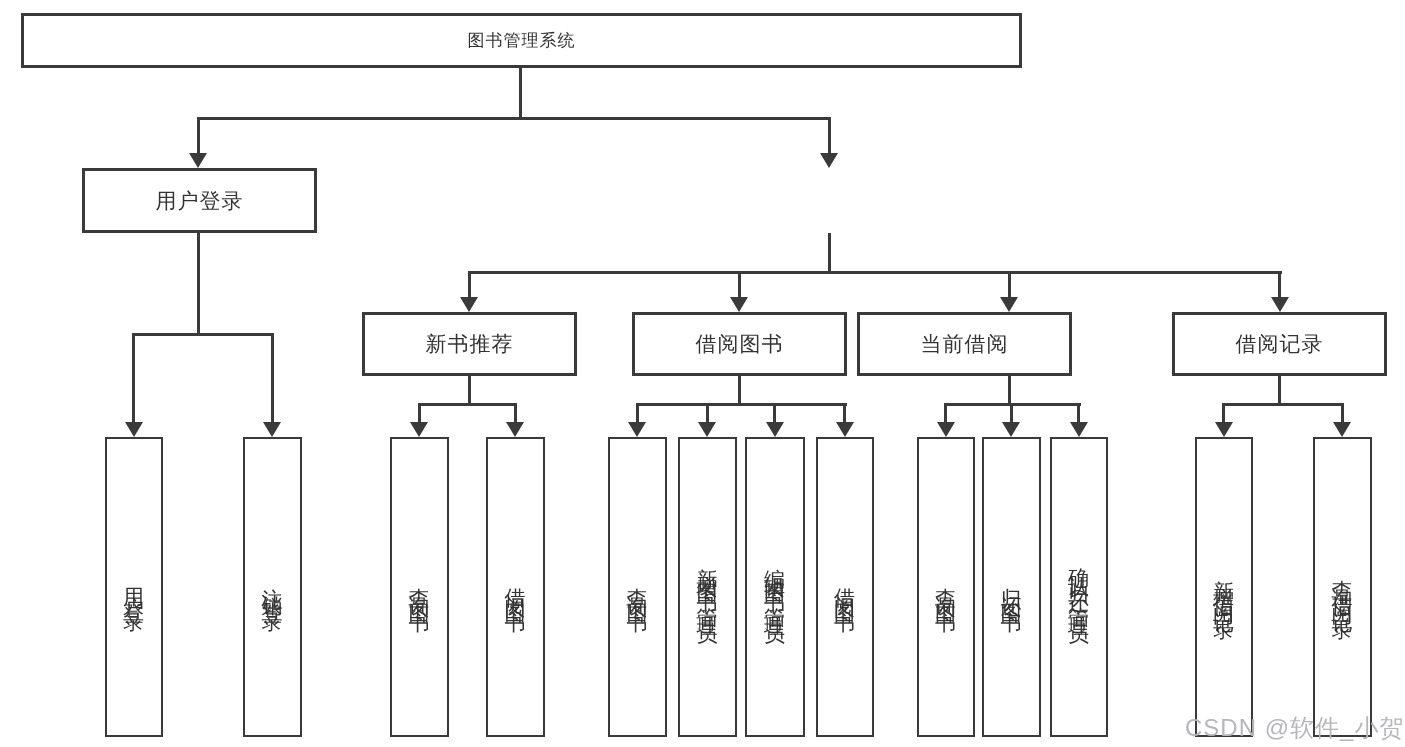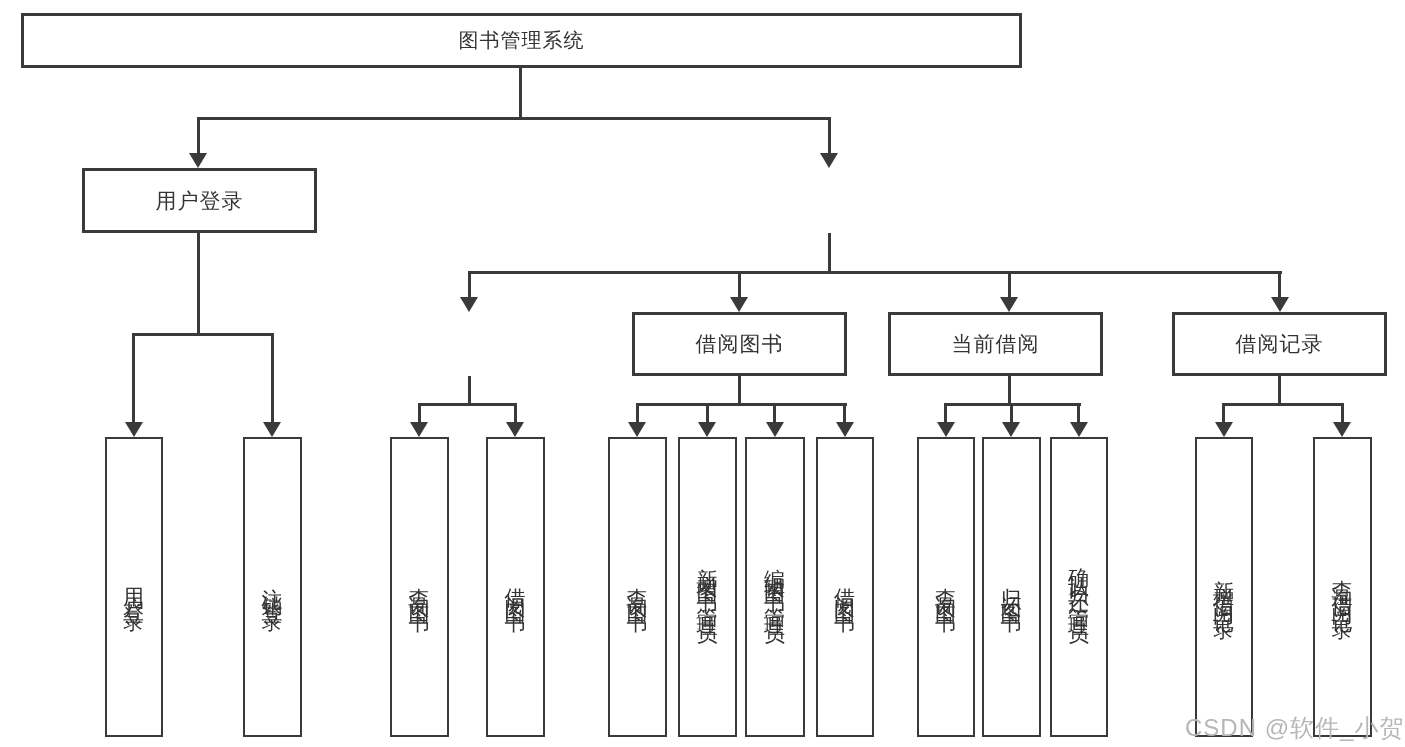--- a/index.html
+++ b/index.html
@@ -20,21 +20,21 @@
   }
   .box{
     position:absolute;
     box-sizing:border-box;
     background:#fff;
     border:3px solid var(--border);
     display:flex;align-items:center;justify-content:center;
     text-align:center;
   }
   .h-label{font-size:21px;letter-spacing:1px;}
-  .root-label{font-size:20px;letter-spacing:1px;}
+  .root-label{font-size:17px;letter-spacing:1px;}
   .leaf{
     border-width:2.5px;
     writing-mode:vertical-rl;
     text-orientation:mixed;
     font-size:21px;
     letter-spacing:8px;
     line-height:1;
     padding:6px 0;
   }
   .hline,.vline{position:absolute;background:var(--line);}
@@ -86,24 +86,27 @@
   <div class="hline" style="left:468px;top:271px;width:814px;"></div>
   <div class="vline" style="left:468px;top:271px;height:28px;"></div>
   <div class="arrow" style="left:460px;top:297px;"></div>
   <div class="vline" style="left:738px;top:271px;height:28px;"></div>
   <div class="arrow" style="left:730px;top:297px;"></div>
   <div class="vline" style="left:1008px;top:271px;height:28px;"></div>
   <div class="arrow" style="left:1000px;top:297px;"></div>
   <div class="vline" style="left:1278px;top:271px;height:28px;"></div>
   <div class="arrow" style="left:1271px;top:297px;"></div>
 
+  <div class="box" style="left:362px;top:312px;width:215px;height:64px;">
+    <span class="h-label">新书推荐</span>
+  </div>
   <div class="box" style="left:632px;top:312px;width:215px;height:64px;">
     <span class="h-label">借阅图书</span>
   </div>
-  <div class="box" style="left:888px;top:312px;width:215px;height:64px;">
+  <div class="box" style="left:857px;top:312px;width:215px;height:64px;">
     <span class="h-label">当前借阅</span>
   </div>
   <div class="box" style="left:1172px;top:312px;width:215px;height:64px;">
     <span class="h-label">借阅记录</span>
   </div>
 
   <div class="vline" style="left:468px;top:376px;height:30px;"></div>
   <div class="hline" style="left:418px;top:403px;width:99px;"></div>
   <div class="vline" style="left:418px;top:403px;height:22px;"></div>
   <div class="arrow" style="left:410px;top:422px;"></div>

